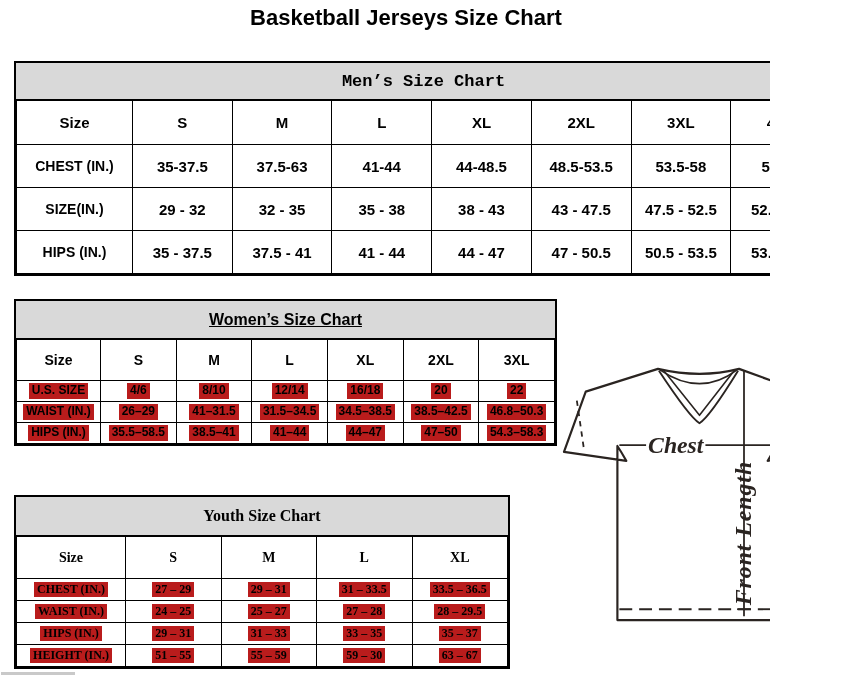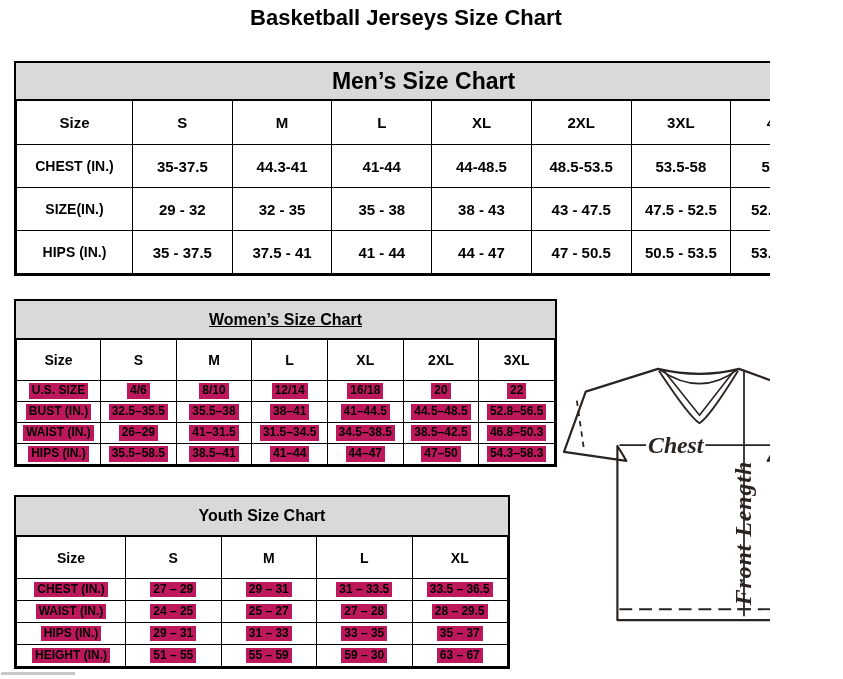--- a/index.html
+++ b/index.html
@@ -9,44 +9,44 @@
               font-size:22px;font-weight:bold;letter-spacing:0;}
   
   .tbl{position:absolute;border:2px solid #000;background:#fff;}
   .cap{background:#d9d9d9;border-bottom:1px solid #000;display:flex;align-items:center;
        justify-content:center;font-weight:bold;}
   .tbl table{border-collapse:collapse;width:100%;table-layout:fixed;}
   .tbl th,.tbl td{border:1px solid #000;text-align:center;vertical-align:middle;
                   font-weight:bold;padding:0;overflow:hidden;white-space:nowrap;}
   
   .mens{left:14px;top:61px;width:815px;}
-  .mens .cap{height:36px;font-size:23px;}
+  .mens .cap{height:36px;font-size:17px;font-family:Liberation Mono, monospace;}
   .mens tr.hdr{height:44px;}
   .mens tr.data{height:43px;}
   .mens th,.mens td{font-size:15px;}
   .mens th.rl{font-size:14px;}
   .mens col.c0{width:116px;}
   
   .womens{left:14px;top:299px;width:539px;}
   .womens .cap{height:37px;font-size:16px;text-decoration:underline;}
   .womens tr.hdr{height:41px;}
   .womens tr.data{height:21px;}
   .womens tr.hdr th{font-size:14px;}
   .womens td,.womens th.rl{font-size:12px;}
   .womens col.c0{width:84px;}
   
-  .youth{left:14px;top:495px;width:492px;}
+  .youth{left:14px;top:495px;width:492px;font-family:Liberation Serif, serif;}
   .youth .cap{height:38px;font-size:16px;}
   .youth tr.hdr{height:42px;}
   .youth tr.data{height:22px;}
   .youth tr.hdr th{font-size:14px;}
   .youth td,.youth th.rl{font-size:12px;}
   .youth col.c0{width:109px;}
   
-  .hl{background:#be185d;padding:0 3px;display:inline-block;line-height:1.3;}
+  .hl{background:#b91c1c;padding:0 3px;display:inline-block;line-height:1.3;}
   
   .jersey{position:absolute;left:556px;top:356px;width:285px;height:272px;}
   .jersey svg{display:block;width:100%;height:100%;}
   .jtext{font-family:"Liberation Serif",serif;font-style:italic;font-weight:bold;
          fill:#2a2421;}
   
   .scroll-frag{position:absolute;background:#c9c9c9;height:3px;}
   .scroll-frag.left{left:1px;top:672px;width:74px;}
   .scroll-frag.right{left:809px;top:674px;width:32px;}
 </style>
@@ -77,21 +77,21 @@
         <th>M</th>
         <th>L</th>
         <th>XL</th>
         <th>2XL</th>
         <th>3XL</th>
         <th>4XL</th>
       </tr>
       <tr class="data">
         <th class="rl">CHEST (IN.)</th>
         <td>35-37.5</td>
-        <td>44.3-41</td>
+        <td>37.5-63</td>
         <td>41-44</td>
         <td>44-48.5</td>
         <td>48.5-53.5</td>
         <td>53.5-58</td>
         <td>58-63</td>
       </tr>
       <tr class="data">
         <th class="rl">SIZE(IN.)</th>
         <td>29 - 32</td>
         <td>32 - 35</td>
@@ -140,29 +140,20 @@
       <tr class="data">
         <th class="rl"><span class="hl">U.S. SIZE</span></th>
         <td><span class="hl">4/6</span></td>
         <td><span class="hl">8/10</span></td>
         <td><span class="hl">12/14</span></td>
         <td><span class="hl">16/18</span></td>
         <td><span class="hl">20</span></td>
         <td><span class="hl">22</span></td>
       </tr>
       <tr class="data">
-        <th class="rl"><span class="hl">BUST (IN.)</span></th>
-        <td><span class="hl">32.5–35.5</span></td>
-        <td><span class="hl">35.5–38</span></td>
-        <td><span class="hl">38–41</span></td>
-        <td><span class="hl">41–44.5</span></td>
-        <td><span class="hl">44.5–48.5</span></td>
-        <td><span class="hl">52.8–56.5</span></td>
-      </tr>
-      <tr class="data">
         <th class="rl"><span class="hl">WAIST (IN.)</span></th>
         <td><span class="hl">26–29</span></td>
         <td><span class="hl">41–31.5</span></td>
         <td><span class="hl">31.5–34.5</span></td>
         <td><span class="hl">34.5–38.5</span></td>
         <td><span class="hl">38.5–42.5</span></td>
         <td><span class="hl">46.8–50.3</span></td>
       </tr>
       <tr class="data">
         <th class="rl"><span class="hl">HIPS (IN.)</span></th>

